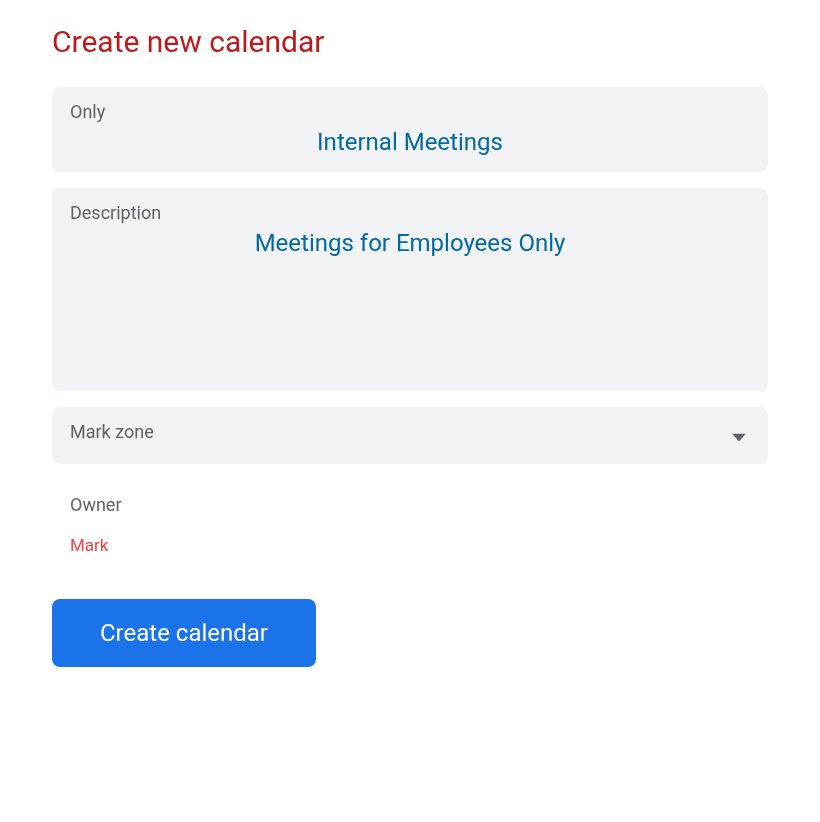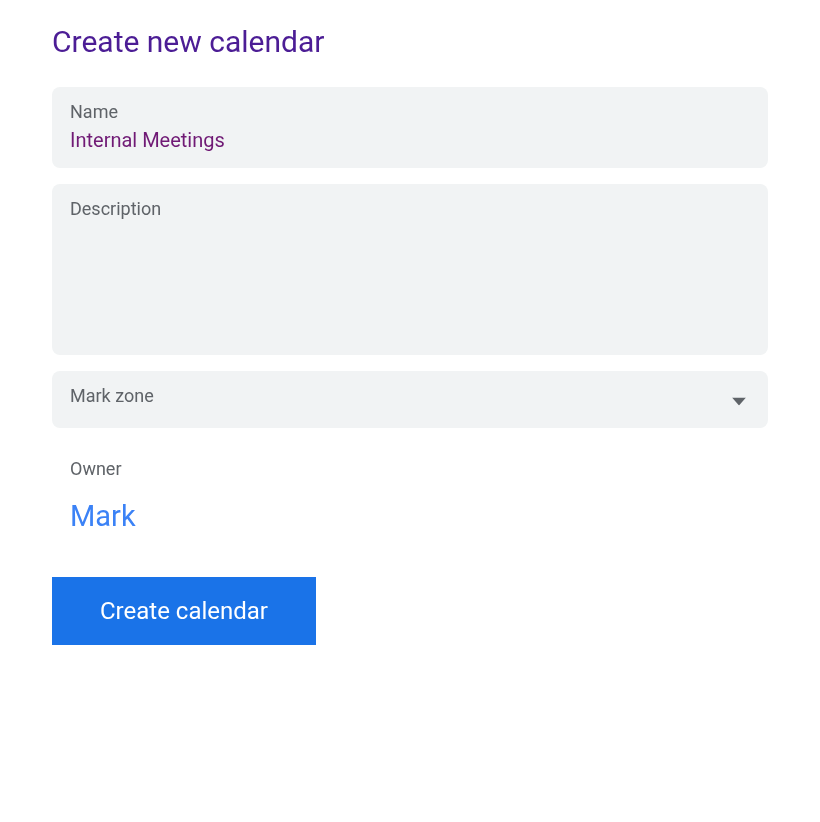--- a/index.html
+++ b/index.html
@@ -10,99 +10,101 @@
     body {
       font-family: 'Google Sans', Roboto, Arial, sans-serif;
       background: #ffffff;
       width: 820px;
       height: 822px;
       padding: 24px 52px;
     }
     .page-title {
       font-size: 30px;
       font-weight: 400;
-      color: #4c1d95;
+      color: #b91c1c;
       margin-bottom: 28px;
     }
     .field-group {
       background: #f1f3f4;
       border-radius: 8px;
       padding: 14px 18px 16px 18px;
       margin-bottom: 16px;
     }
     .field-group.tall {
       padding-bottom: 130px;
     }
     .field-label {
       font-size: 18px;
       color: #5f6368;
       margin-bottom: 6px;
       display: block;
     }
     .field-value {
-      font-size: 20px;
-      color: #701a75;
+      font-size: 24px;
+      color: #0369a1;
       font-weight: 400;
       border: none;
       background: transparent;
       outline: none;
       width: 100%;
       font-family: inherit;
       resize: none;
+      text-align: center;
     }
     .select-group {
       position: relative;
     }
     .select-caret {
       position: absolute;
       right: 22px;
       top: 50%;
       transform: translateY(-50%);
     }
     .owner-group {
       padding: 14px 18px 16px 18px;
     }
     .owner-label {
       font-size: 18px;
       color: #5f6368;
       margin-bottom: 20px;
       display: block;
     }
     .owner-value {
-      font-size: 29px;
-      color: #3b82f6;
+      font-size: 17px;
+      color: #ef4444;
       font-weight: 400;
     }
     .create-button {
       margin-top: 28px;
       background: #1a73e8;
       color: #ffffff;
       border: none;
-      border-radius: 0;
+      border-radius: 8px;
       font-size: 24px;
       font-weight: 400;
       padding: 20px 48px;
       cursor: pointer;
       font-family: inherit;
     }
   </style>
 </head>
 <body>
 
 
 
 <h1 class="page-title">Create new calendar</h1>
 
 <div class="field-group">
-  <label class="field-label">Name</label>
+  <label class="field-label">Only</label>
   <input type="text" class="field-value" value="Internal Meetings" style="">
 </div>
 
 <div class="field-group tall">
   <label class="field-label">Description</label>
+  <textarea class="field-value" rows="1" style="">Meetings for Employees Only</textarea>
 </div>
 
 <div class="field-group select-group">
   <label class="field-label">Mark zone</label>
   <span class="select-caret">
     <svg width="14" height="8" viewBox="0 0 14 8">
         <path d="M0 0 L7 8 L14 0 Z" fill="#5f6368"></path>
       </svg>
   </span>
 </div>

